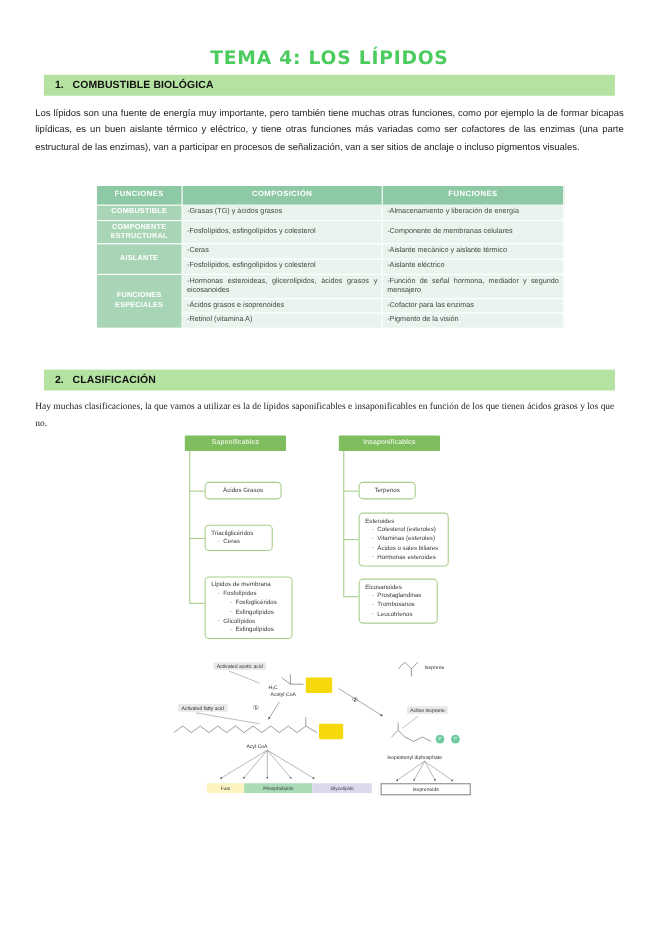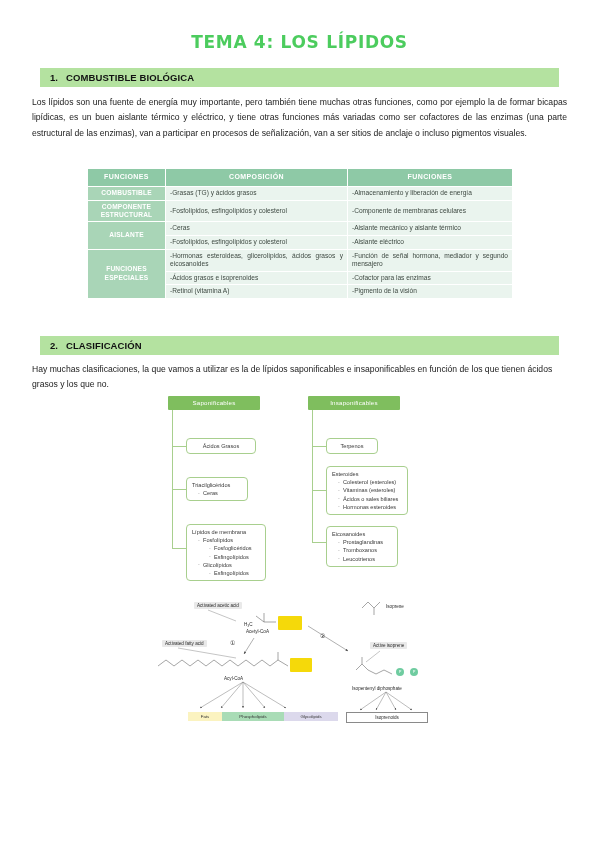--- a/index.html
+++ b/index.html
@@ -18,21 +18,21 @@
 
   .page {
     position: absolute;
     inset: 0;
     background: #ffffff;
   }
 
   
   .doc-title {
     position: absolute;
-    top: 32px;
+    top: 43px;
     left: 0;
     width: 599px;
     text-align: center;
     color: #4ccc5e;
     font-size: 17px;
     font-weight: 700;
     letter-spacing: 0.7px;
     font-family: "DejaVu Sans", sans-serif;
   }
 
@@ -296,21 +296,21 @@
         <td class="cell">-Pigmento de la visión</td>
       </tr>
     </tbody>
   </table>
 
   <div class="section-bar" style="top:336px;">
     <span class="num">2.</span>
     <span class="title">CLASIFICACIÓN</span>
   </div>
 
-  <div class="para compact" style="top:362px;">Hay muchas clasificaciones, la que vamos a utilizar es la de lípidos saponificables e insaponificables en función de los que tienen ácidos grasos y los que no.</div>
+  <div class="para compact" style="top:362px;font-family:Liberation Serif, serif;">Hay muchas clasificaciones, la que vamos a utilizar es la de lípidos saponificables e insaponificables en función de los que tienen ácidos grasos y los que no.</div>
 
   <div class="diagram">
 
     <div class="grp-head" style="left:18px; top:0; width:92px;">Saponificables</div>
 
     <div class="connector v" style="left:22px; top:14px; height:138px;"></div>
     <div class="connector h" style="left:22px; top:50px; width:14px;"></div>
     <div class="connector h" style="left:22px; top:93px; width:14px;"></div>
     <div class="connector h" style="left:22px; top:152px; width:14px;"></div>
 

